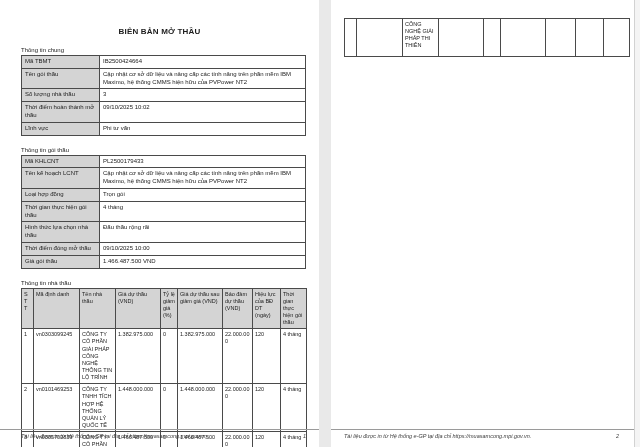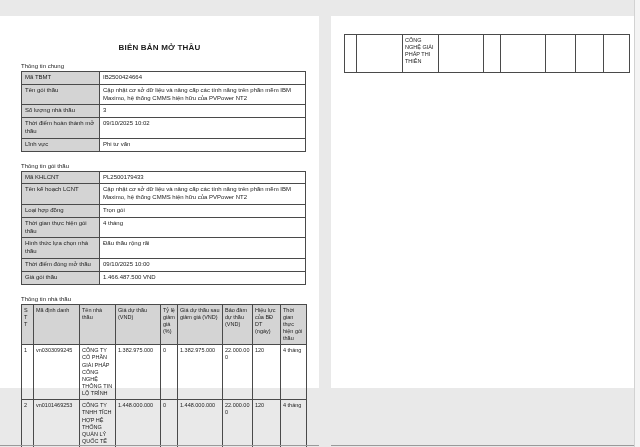--- a/index.html
+++ b/index.html
@@ -6,22 +6,22 @@
   html, body { width: 640px; height: 447px; }
   body {
     background: #e9e9e9;
     font-family: "Liberation Sans", sans-serif;
     color: #1c1c1c;
     position: relative;
     overflow: hidden;
   }
   .page {
     position: absolute;
-    top: 16px;
-    height: 372px;
+    top: 0;
+    height: 447px;
     background: #ffffff;
   }
   #page1 { left: 0; width: 319px; }
   #page2 { left: 331px; width: 303px; }
   .scroll-strip {
     position: absolute;
     right: 0; top: 0;
     width: 6px; height: 447px;
     background: #f4f4f4;
     border-left: 1px solid #d2d2d2;

